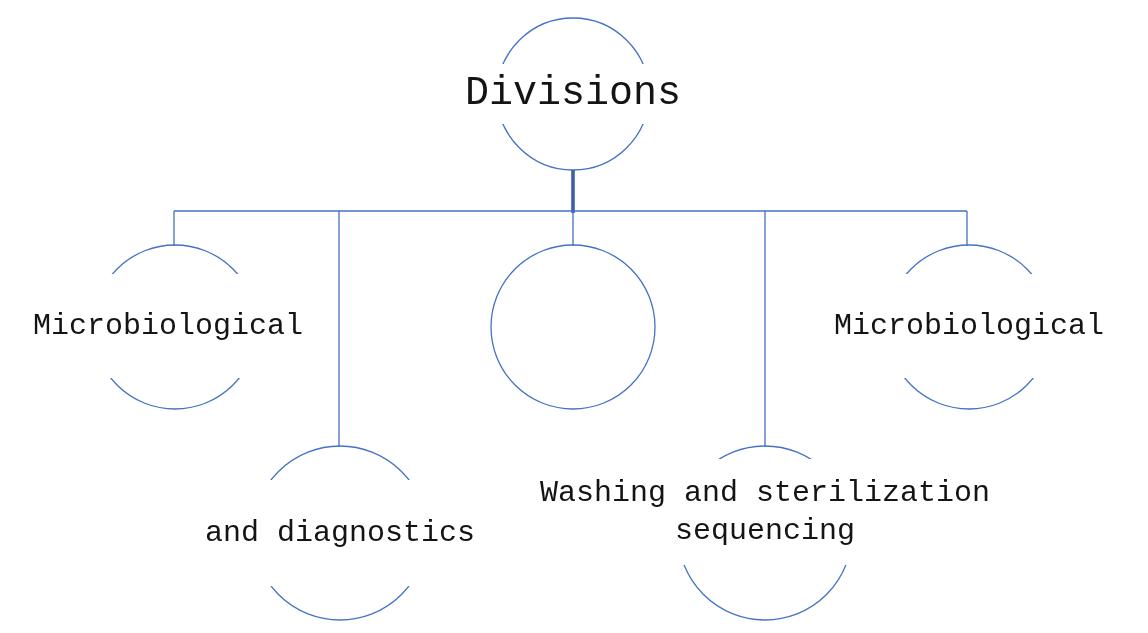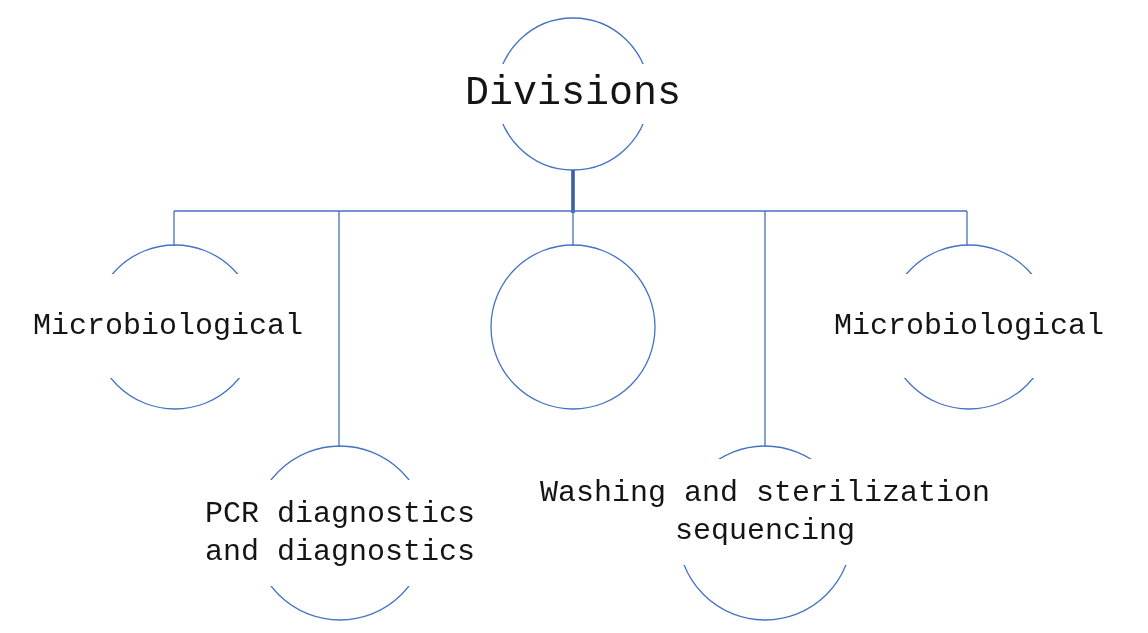--- a/index.html
+++ b/index.html
@@ -89,21 +89,20 @@
     <span></span>
   </div>
 
 
   <div class="label l-chromo">
     <span>Microbiological</span>
     <span></span>
   </div>
 
   <div class="label l-pcr">
-    <span>PCR diagnostics</span>
     <span>and diagnostics</span>
   </div>
 
   <div class="label l-washing">
     <span>Washing and sterilization</span>
     <span>sequencing</span>
   </div>
 
 </div>
 

